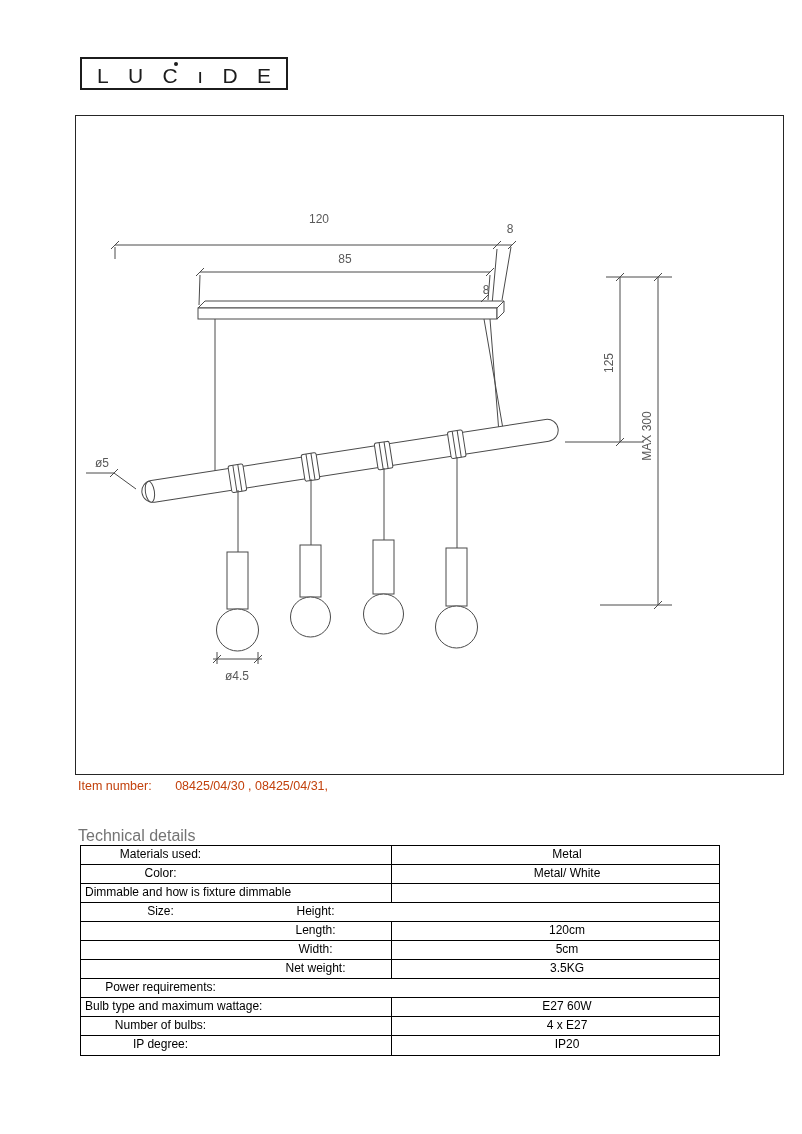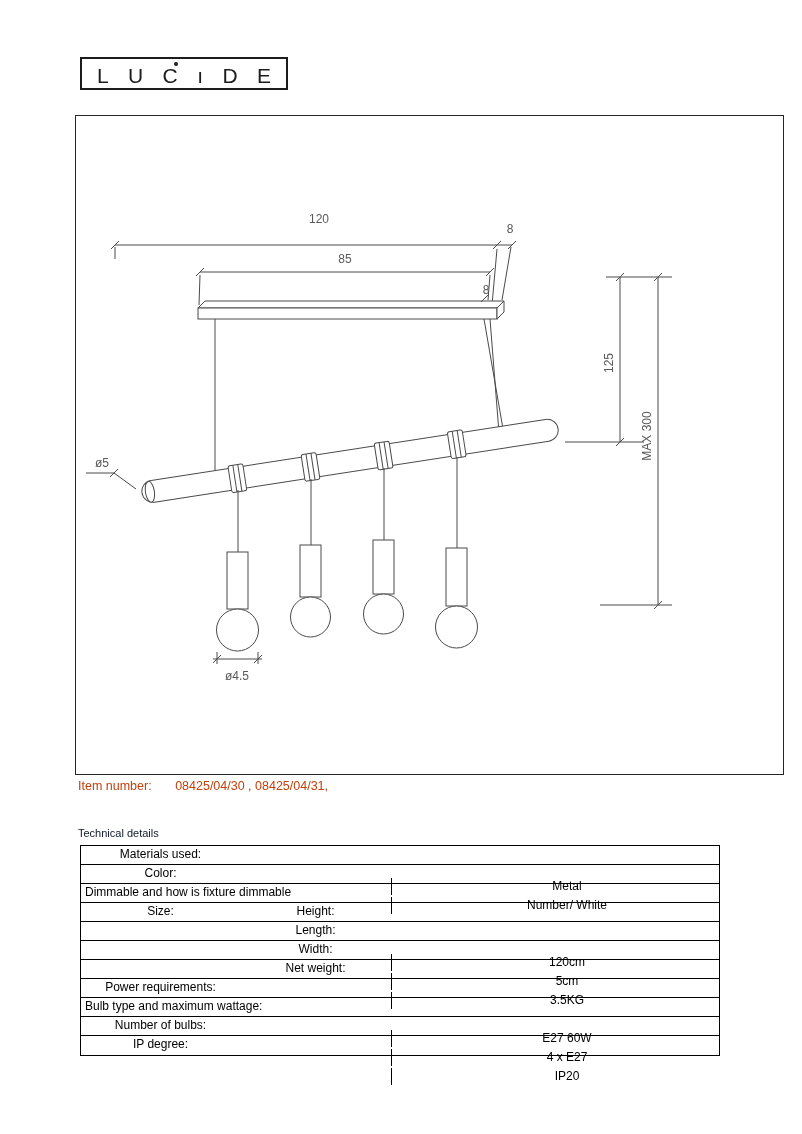--- a/index.html
+++ b/index.html
@@ -27,36 +27,36 @@
     position:absolute; left:75px; top:115px; width:709px; height:660px;
     border:1px solid #262626; background:#fff;
   }
   .drawing-box svg { display:block; }
 
   
   .item-number { position:absolute; left:78px; top:779px; font-size:12.5px; color:#c2410c; }
   .item-number .inum-value { margin-left:20px; }
 
   
-  .tech-title { position:absolute; left:78px; top:827px; font-size:11px; color:#0f172a; }
+  .tech-title { position:absolute; left:78px; top:827px; font-size:16px; color:#737373; }
   .spec-table {
     position:absolute; left:80px; top:845px; width:640px;
     border:1px solid #000;
     text-align:center;
   }
   .spec-row {
     display:grid; grid-template-columns:155px 155px 1fr;
     height:19px; border-bottom:1px solid #000;
   }
   .spec-row:last-child { border-bottom:none; }
   .cell {
     font-size:12px; line-height:17px; padding:0 0 0 4px;
     white-space:nowrap; overflow:visible;
   }
-  .cell.value { border-left:1px solid #000; padding-left:23px;margin-top:32px; }
+  .cell.value { border-left:1px solid #000; padding-left:23px; }
 </style>
 </head>
 <body>
 
 <div class="page">
 
   <div class="logo-box">
     <span class="logo-letter">L</span>
     <span class="logo-letter">U</span>
     <span class="logo-letter">C</span>
@@ -208,21 +208,21 @@
 
   <div class="spec-table">
     <div class="spec-row">
       <div class="cell label">Materials used:</div>
       <div class="cell sub"></div>
       <div class="cell value">Metal</div>
     </div>
     <div class="spec-row">
       <div class="cell label">Color:</div>
       <div class="cell sub"></div>
-      <div class="cell value">Number/ White</div>
+      <div class="cell value">Metal/ White</div>
     </div>
     <div class="spec-row">
       <div class="cell label">Dimmable and how is fixture dimmable</div>
       <div class="cell sub"></div>
       <div class="cell value"></div>
     </div>
     <div class="spec-row">
       <div class="cell label">Size:</div>
       <div class="cell sub">Height:</div>
     </div>

